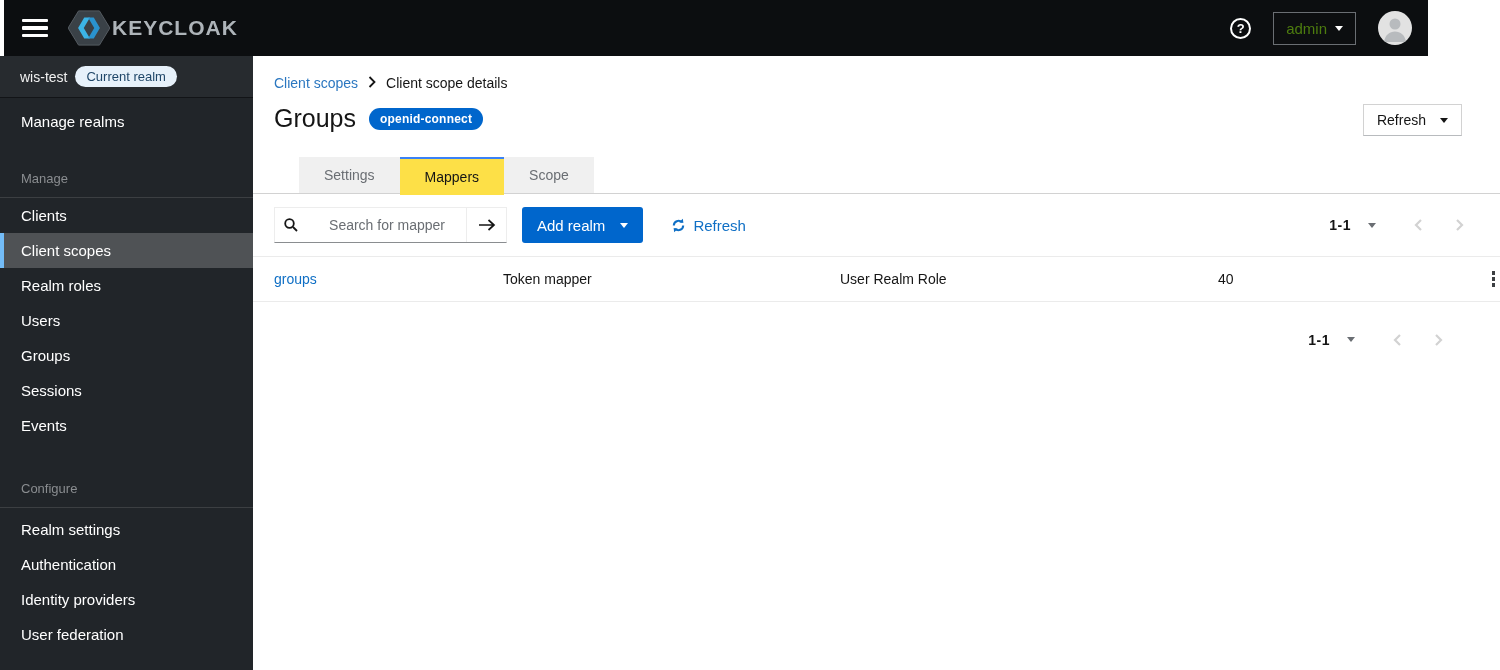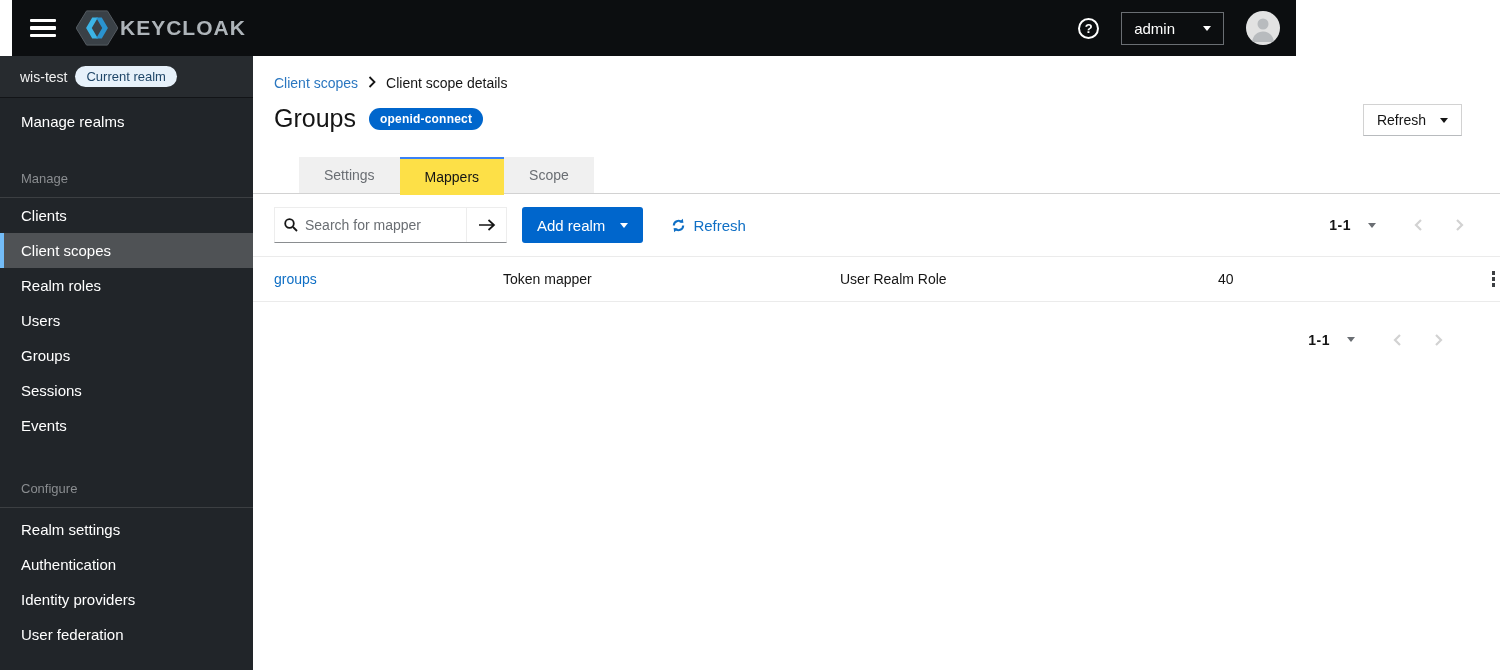--- a/index.html
+++ b/index.html
@@ -1,27 +1,27 @@
 <!DOCTYPE html>
 <html><head>
 <meta charset="utf-8">
 <style>
   * { margin:0; padding:0; box-sizing:border-box; }
   html,body { width:1500px; height:670px; overflow:hidden; }
   body { font-family:"Liberation Sans","DejaVu Sans",sans-serif; color:#151515; background:#fff; }
 
   
-  .masthead { position:absolute; top:0; left:12px; width:1284px; height:56px; background:#0c0e10; display:flex; align-items:center; padding:0 16px 0 18px; z-index:30; }
+  .masthead { position:absolute; top:0; left:4px; width:1424px; height:56px; background:#0c0e10; display:flex; align-items:center; padding:0 16px 0 18px; z-index:30; }
   .hamburger { width:26px; display:flex; flex-direction:column; gap:4px; cursor:pointer; }
   .hamburger span { display:block; height:3.5px; background:#fff; border-radius:1px; }
   .brand { display:flex; align-items:center; margin-left:20px; gap:2px; }
   .brand-text { font-size:21px; font-weight:bold; letter-spacing:1px; color:#aeb4b9; }
   .masthead-right { margin-left:auto; display:flex; align-items:center; gap:22px; }
   .help-icon { width:21px; height:21px; border:2px solid #fff; border-radius:50%; color:#fff; font-size:13px; font-weight:bold; display:flex; align-items:center; justify-content:center; cursor:pointer; }
-  .user-dropdown { display:flex; align-items:center; gap:28px; border:1px solid #6a6e73; padding:7px 12px; color:#ffffff; font-size:15px; cursor:pointer; }
+  .user-dropdown { display:flex; align-items:center; gap:8px; border:1px solid #6a6e73; padding:7px 12px; color:#4d7c0f; font-size:15px; cursor:pointer; }
   .avatar { width:34px; height:34px; border-radius:50%; background:#e2e2e2; overflow:hidden; display:flex; align-items:flex-end; justify-content:center; cursor:pointer; }
 
   .caret { width:0; height:0; border-left:4.5px solid transparent; border-right:4.5px solid transparent; border-top:5px solid currentColor; display:inline-block; }
 
   
   .sidebar { position:absolute; top:56px; left:0; width:253px; height:640px; background:#212529; color:#fff; }
   .realm-row { height:42px; background:#272b2f; border-bottom:1px solid #121417; display:flex; align-items:center; padding:0 16px 0 20px; font-size:14px; color:#f0f0f0; cursor:pointer; }
   .realm-badge { margin-left:8px; background:#e7f1fa; color:#1f4668; font-size:13px; padding:3px 11px; border-radius:11px; }
   .nav-single { padding:15px 21px; font-size:15px; cursor:pointer; }
   .nav-section-title { padding:26px 21px 11px; font-size:13px; color:#8a8d90; }
@@ -42,21 +42,21 @@
   .action-btn { display:flex; align-items:center; gap:14px; background:#fff; border:1px solid #d2d2d2; border-bottom-color:#b8bbbe; padding:7px 13px; font-size:14px; color:#151515; cursor:pointer; }
   .action-btn .caret { color:#151515; }
 
   .tabs { display:flex; margin-top:21px; padding-left:46px; border-bottom:1px solid #d2d2d2; height:37px; }
   .tab { display:flex; align-items:center; padding:0 25px; font-size:14px; color:#6a6e73; background:#f0f0f0; cursor:pointer; }
   .tab.active { background:#fde047; color:#151515; border-top:2px solid #3b82f6; margin-bottom:-1px; height:38px; cursor:default; }
 
   .toolbar { display:flex; align-items:center; padding:13px 0 13px 21px; }
   .search-group { display:flex; align-items:stretch; width:233px; height:36px; border:1px solid #ededed; border-bottom:1px solid #8a8d90; }
   .search-box { flex:1; display:flex; align-items:center; padding-left:9px; gap:7px; }
-  .search-box input { border:none; outline:none; width:140px; font-size:14px; font-family:inherit; color:#151515; }
+  .search-box input { border:none; outline:none; width:140px; font-size:14px; font-family:inherit; color:#151515;text-align:right; }
   .search-box input::placeholder { color:#6a6e73; }
   .search-submit { width:40px; border-left:1px solid #ededed; display:flex; align-items:center; justify-content:center; background:#fff; cursor:pointer; }
   .add-mapper-btn { margin-left:15px; height:36px; background:#0066cc; color:#fff; border:none; border-radius:3px; font-size:15px; font-family:inherit; padding:0 15px; display:flex; align-items:center; gap:15px; cursor:pointer; }
   .add-mapper-btn .caret { color:#fff; }
   .refresh-link { margin-left:28px; display:flex; align-items:center; gap:7px; color:#0f6fc5; font-size:15px; text-decoration:none; cursor:pointer; }
 
   .pagination { margin-left:auto; display:flex; align-items:center; padding-right:20px; }
   .pag-range { font-size:14px; font-weight:bold; color:#151515; letter-spacing:.5px; }
   .pag-caret { margin-left:17px; color:#6a6e73; cursor:pointer; }
   .pag-nav { display:flex; margin-left:22px; }

